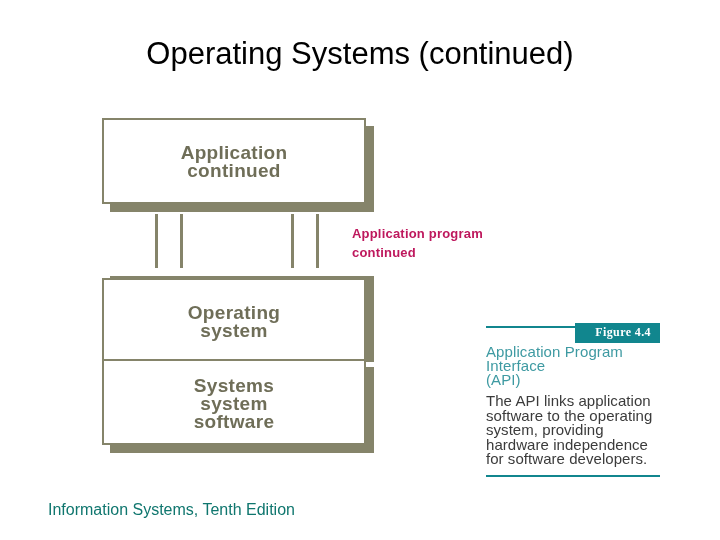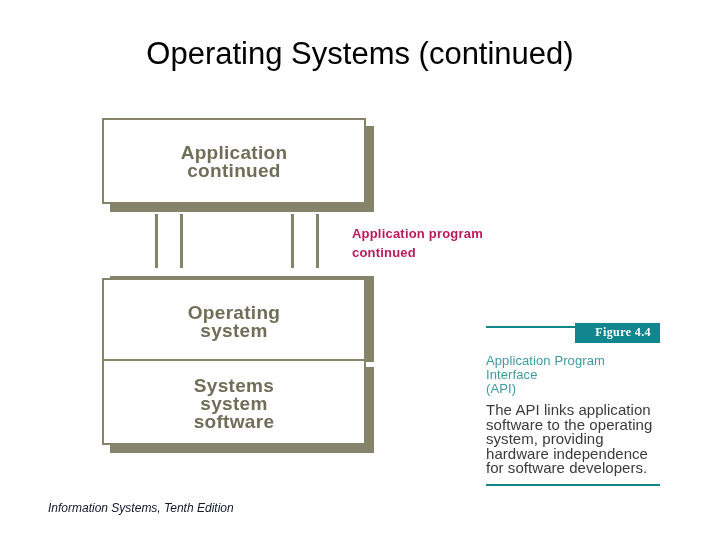--- a/index.html
+++ b/index.html
@@ -104,23 +104,23 @@
     background: #11868e;
     color: #ffffff;
     font-family: "Liberation Serif", serif;
     font-weight: bold;
     font-size: 12px;
     padding: 2px 9px 3px 20px;
     letter-spacing: 0.4px;
     white-space: nowrap;
   }
   .caption-title {
-    margin-top: 9px;
+    margin-top: 0;
     color: #3e9aa2;
-    font-size: 13px;
+    font-size: 15px;
     line-height: 14px;
     letter-spacing: 0.1px;
   }
   .caption-body {
     margin-top: 7px;
     color: #3b3b3b;
     font-size: 15px;
     line-height: 14.5px;
     letter-spacing: 0.05px;
   }
@@ -129,24 +129,23 @@
     height: 2px;
     background: #11868e;
     width: 174px;
   }
 
   
   .footer {
     position: absolute;
     left: 48px;
     top: 501px;
-    font-size: 12px;
-    color: #0f172a;
+    font-size: 16px;
+    color: #0f766e;
     white-space: nowrap;
-    font-style: italic;
   }
 </style>
 </head>
 <body>
 
 <div class="slide">
 
   <div class="slide-title">Operating Systems (continued)</div>
 
   <div class="figure">

